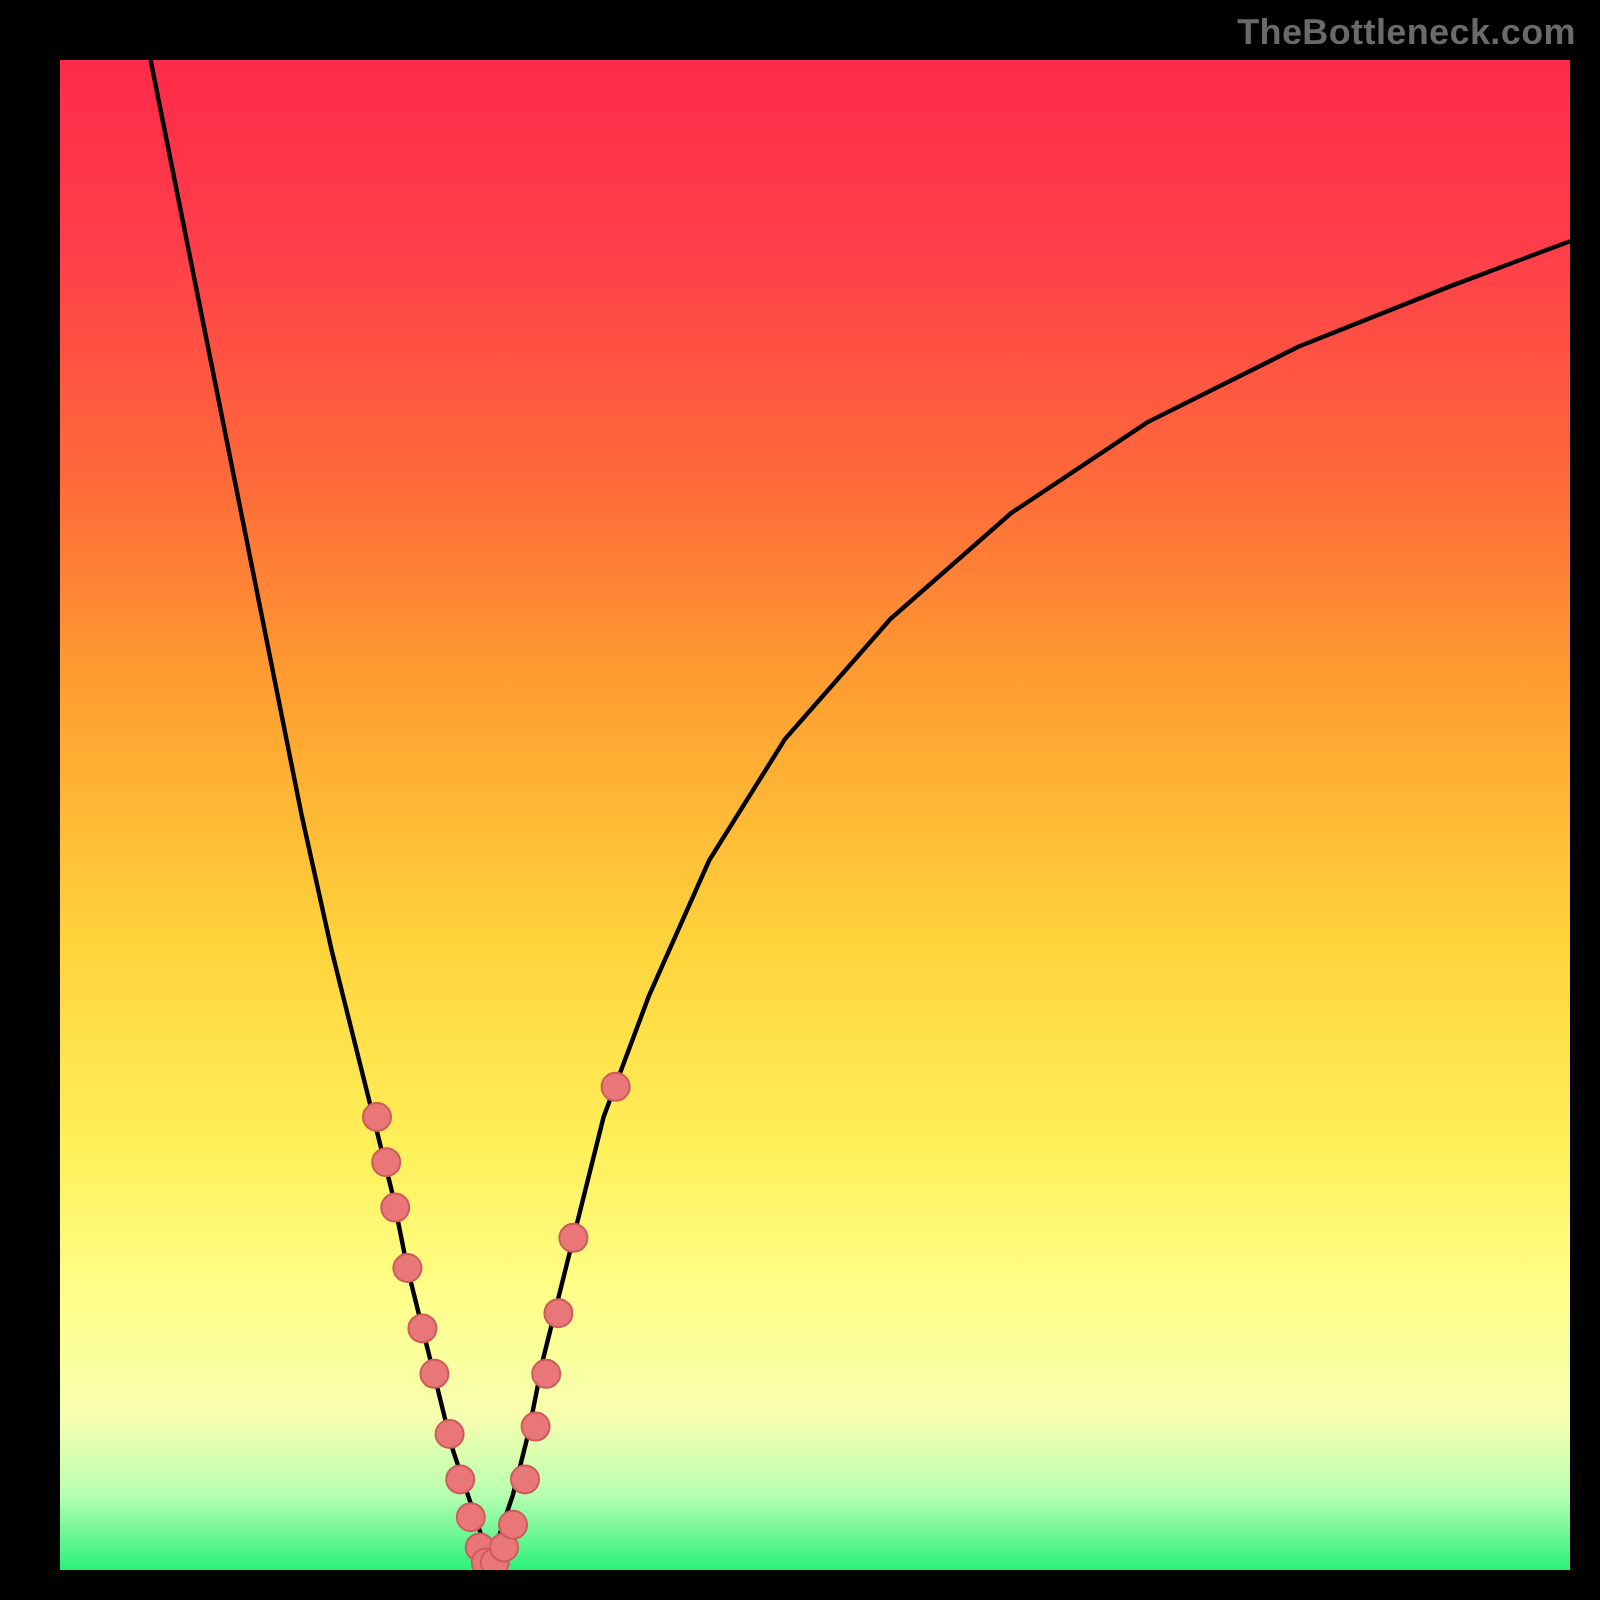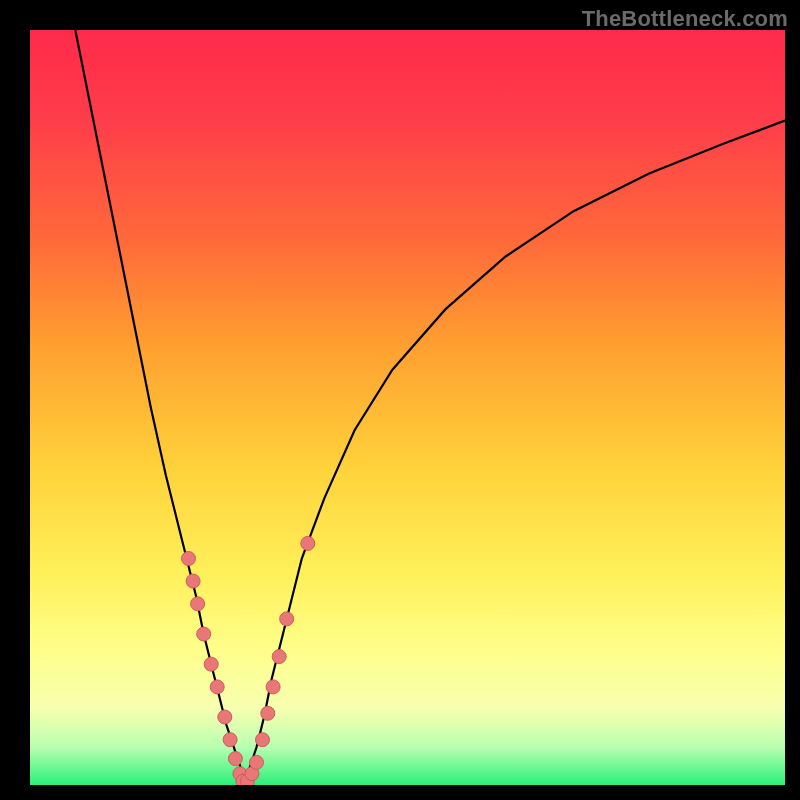--- a/index.html
+++ b/index.html
@@ -26,21 +26,21 @@
       #ffff8a 82%,
       #f6ffb0 90%,
       #b8ffb0 95%,
       #2bf07a 100%);
   }
   .watermark {
     position: absolute;
     top: 6px;
     right: 12px;
     font-family: Arial, Helvetica, sans-serif;
-    font-size: 22px;
+    font-size: 18px;
     font-weight: 600;
     color: #6a6a6a;
     letter-spacing: 0.2px;
     user-select: none;
   }
   svg.curve {
     position: absolute;
     left: 0; top: 0;
     width: 755px; height: 755px;
   }

